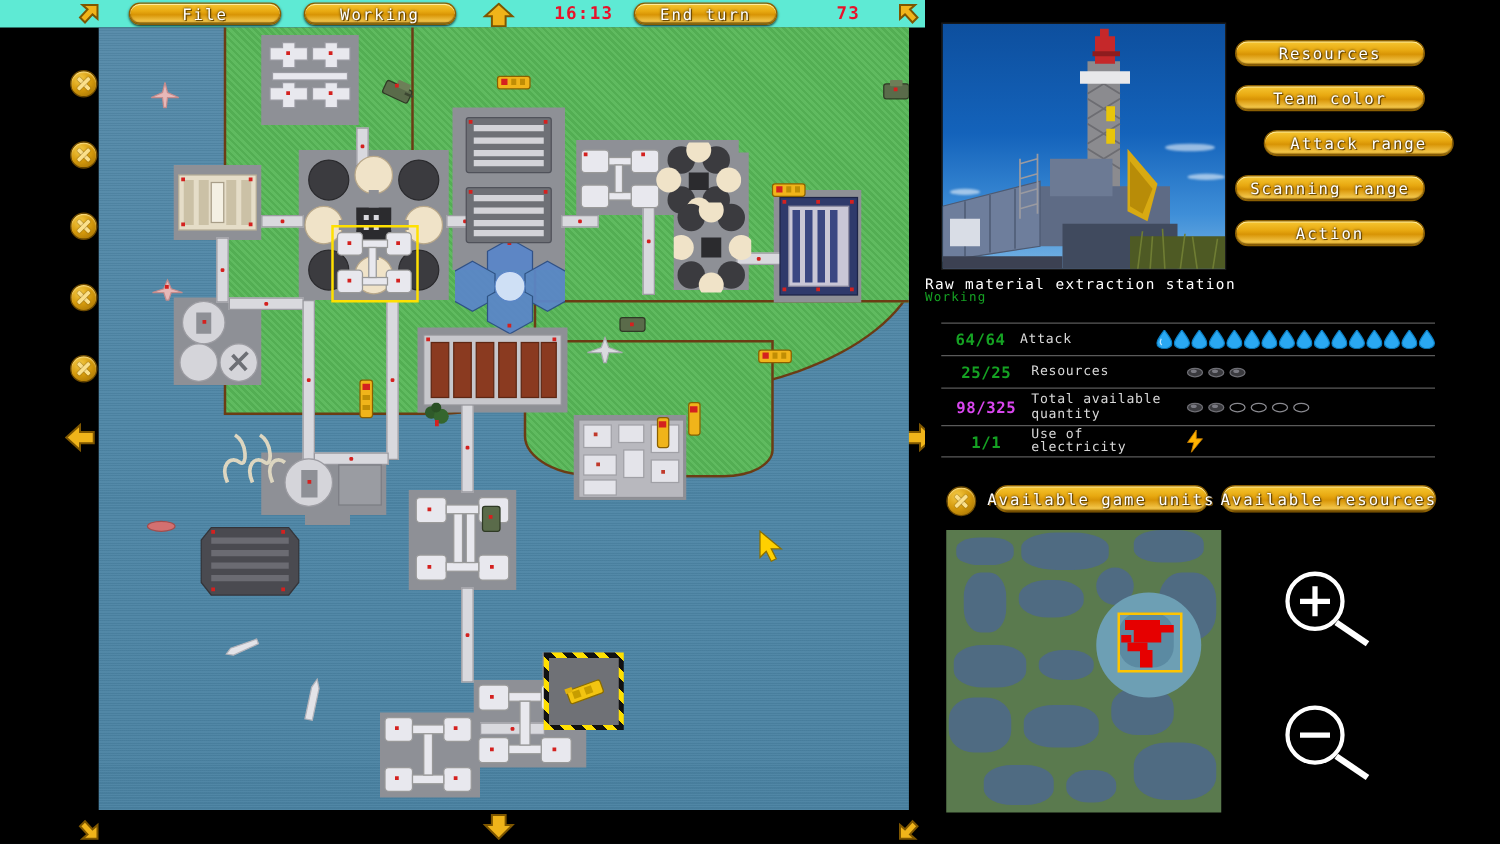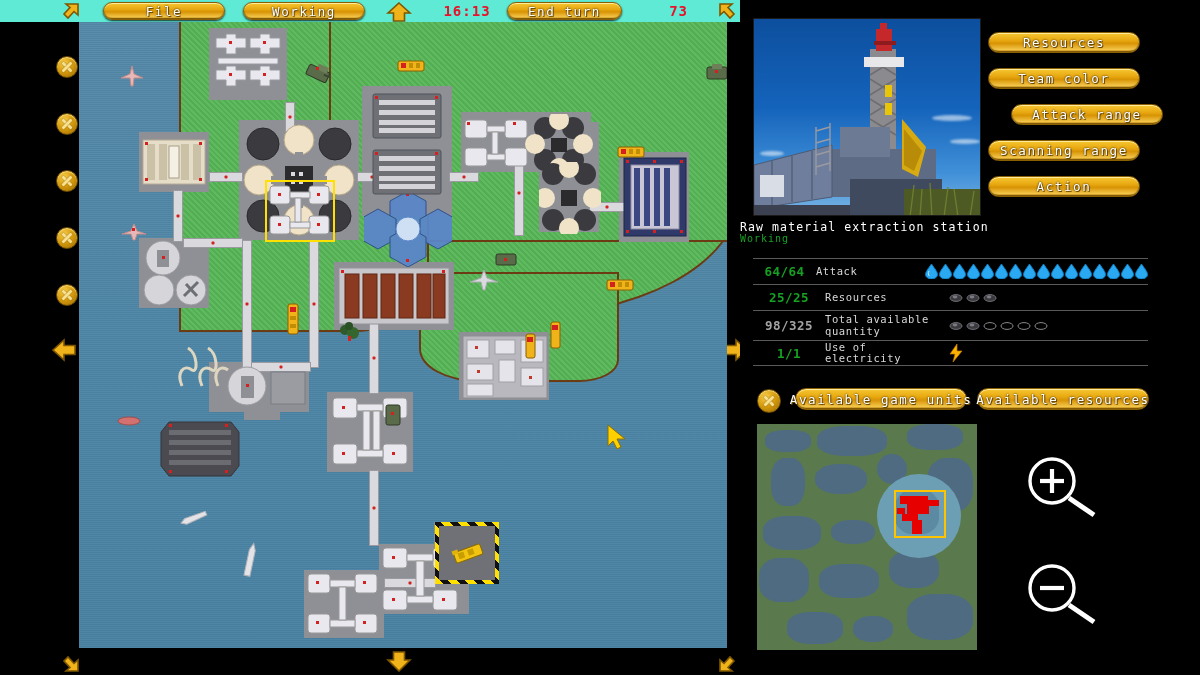--- a/index.html
+++ b/index.html
@@ -119,21 +119,21 @@
   }
 
   
   #stats { position:absolute; left:753px; top:258px; width:395px; }
   .srow { position:relative; display:flex; align-items:center;
           border-top:1px solid #5a5a5a; height:26px; }
   .srow.tall { height:30px; }
   .srow.last { border-bottom:1px solid #5a5a5a; }
   .sval { width:72px; text-align:center; font-size:12.5px; letter-spacing:.5px;
           color:#15a223; font-weight:bold; }
-  .sval.warn { color:#a3a3a3; }
+  .sval.warn { color:#d946ef; }
   .slbl { width:118px; color:#d8d8d8; font-size:10.5px; line-height:11.5px; letter-spacing:.6px; }
   .sicons { flex:1; display:flex; align-items:center; gap:1px; padding-left:6px; }
 
   .drop { width:13px; height:15px; flex:0 0 auto; }
   .ore  { width:14px; height:10px; flex:0 0 auto; margin-right:2px; }
 
   #actionrow { position:absolute; left:753px; top:388px; width:395px; height:26px; }
   #btn-units { left:42px; top:0; width:172px; height:22px; }
   #btn-res   { left:224px; top:0; width:172px; height:22px; }
 

